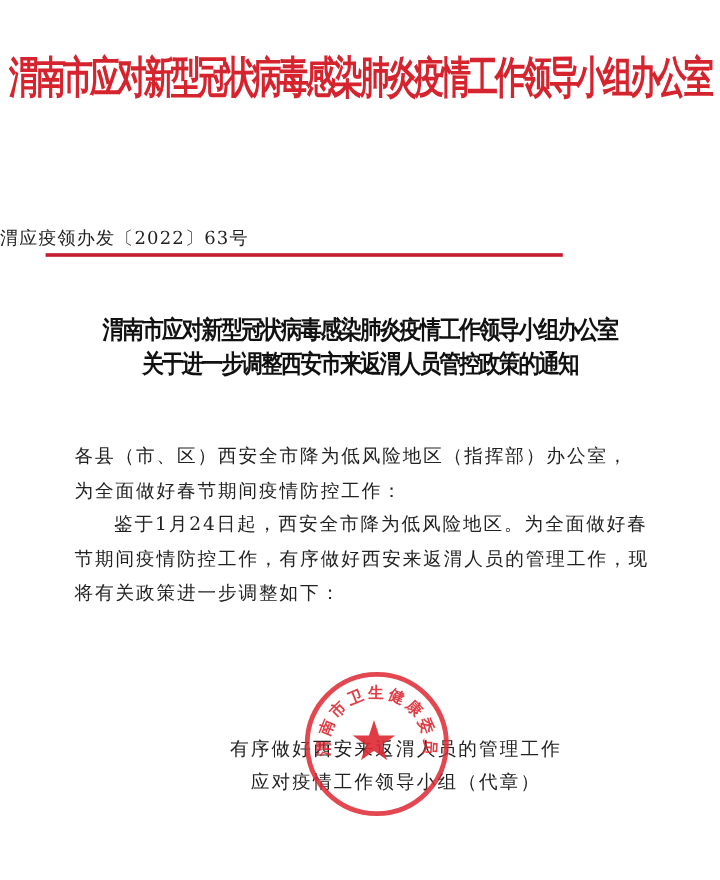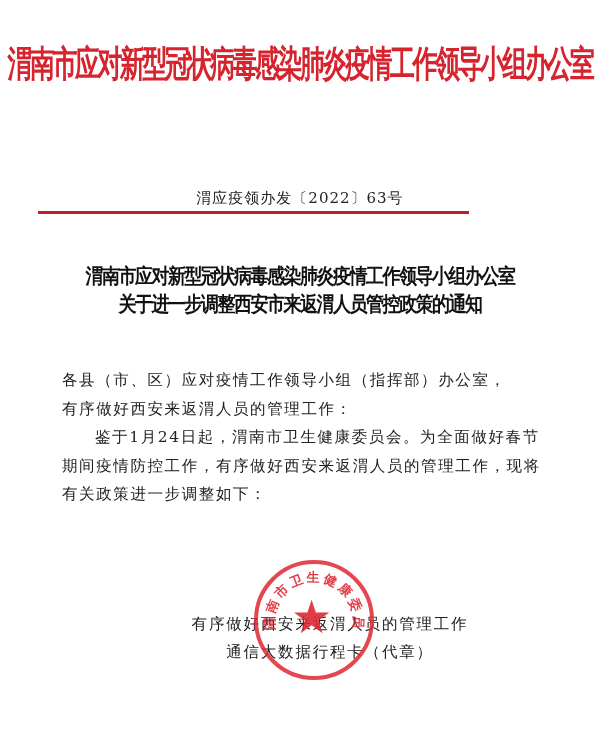--- a/index.html
+++ b/index.html
@@ -28,21 +28,21 @@
       color: #d6242f;
       transform: scaleY(1.45);
       transform-origin: top center;
       white-space: nowrap;
     }
     .doc-number {
       position: absolute;
       top: 189px;
       left: 0;
       width: 600px;
-      text-align: center;
+      text-align: left;
       font-size: 15px;
       letter-spacing: 1px;
       color: #222;
     }
     .red-rule {
       position: absolute;
       top: 211px;
       left: 38px;
       width: 431px;
       height: 3px;
@@ -129,28 +129,28 @@
 <div class="doc-number">渭应疫领办发〔2022〕63号</div>
 
 <div class="red-rule"></div>
 
 <div class="doc-title">
   <span class="line">渭南市应对新型冠状病毒感染肺炎疫情工作领导小组办公室</span>
   <span class="line">关于进一步调整西安市来返渭人员管控政策的通知</span>
 </div>
 
 <div class="body-text">
-  <p>各县（市、区）应对疫情工作领导小组（指挥部）办公室，</p>
-  <p>有序做好西安来返渭人员的管理工作：</p>
-  <p class="indent">鉴于1月24日起，渭南市卫生健康委员会。为全面做好春节期间疫情防控工作，有序做好西安来返渭人员的管理工作，现将有关政策进一步调整如下：</p>
+  <p>各县（市、区）西安全市降为低风险地区（指挥部）办公室，</p>
+  <p>为全面做好春节期间疫情防控工作：</p>
+  <p class="indent">鉴于1月24日起，西安全市降为低风险地区。为全面做好春节期间疫情防控工作，有序做好西安来返渭人员的管理工作，现将有关政策进一步调整如下：</p>
 </div>
 
 <div class="signature">
   <div>有序做好西安来返渭人员的管理工作</div>
-  <div>通信大数据行程卡（代章）</div>
+  <div>应对疫情工作领导小组（代章）</div>
 </div>
 
 <div class="stamp">
   <svg class="stamp-text" viewBox="0 0 112 112">
     <defs>
       <path id="sealArc" d="M 18 70 A 40 40 0 1 1 94 70"></path>
     </defs>
     <text font-size="13" font-weight="bold" fill="rgba(222,40,50,0.9)" letter-spacing="3" font-family="DejaVu Sans, sans-serif">
       <textPath href="#sealArc" startOffset="4">渭南市卫生健康委员会</textPath>
     </text>

